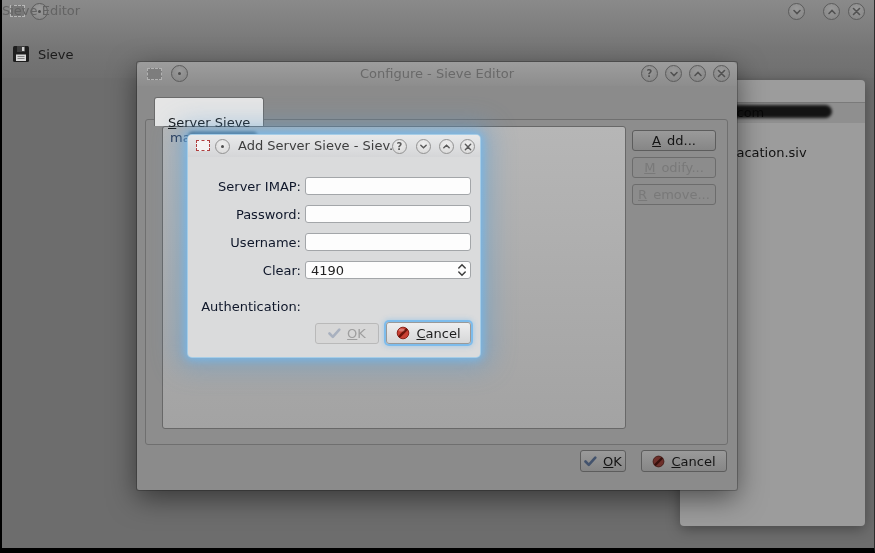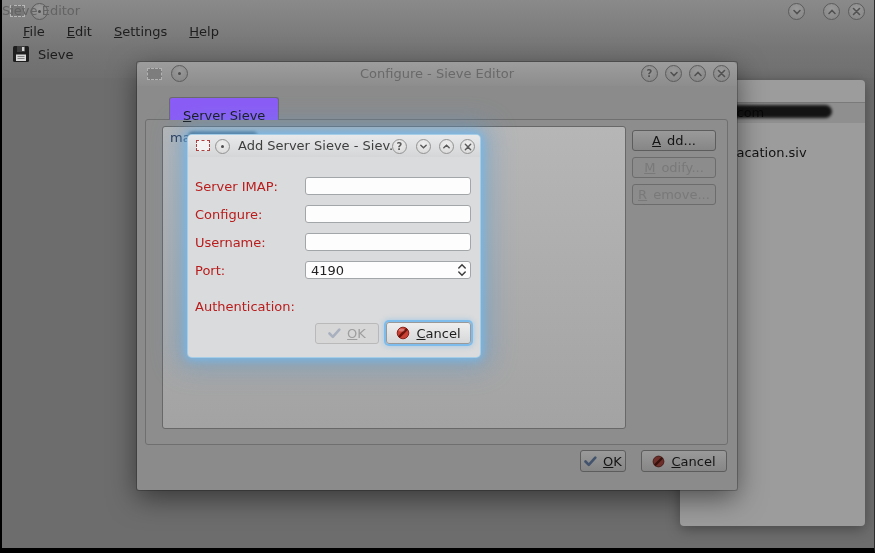--- a/index.html
+++ b/index.html
@@ -80,23 +80,23 @@
     position:absolute; top:0; left:0; right:0; height:24px;
     background:linear-gradient(#9d9d9d,#8d8d8d);
     border-radius:5px 5px 0 0;
   }
   .cfg-title {
     position:absolute; top:4px; left:0; right:0;
     text-align:center; color:#696969;
   }
   .cfg-tab {
     position:absolute; left:17px; top:35px; height:23px;
-    padding:7px 13px; line-height:22px; color:#131313;
-    background:#8b5cf6; border:1px solid #6b6b6b; border-bottom:none;
-    border-radius:3px 3px 0 0; z-index:2;margin-left:15px;
+    padding:14px 13px; line-height:22px; color:#131313;
+    background:#e5e5e5; border:1px solid #6b6b6b; border-bottom:none;
+    border-radius:3px 3px 0 0; z-index:2;
   }
   .cfg-frame {
     position:absolute; left:8px; top:57px; width:583px; height:326px;
     border:1px solid #6f6f6f; border-radius:3px; background:#8d8d8d;
   }
   .cfg-list {
     position:absolute; left:25px; top:64px; width:464px; height:303px;
     background:linear-gradient(180deg,#b6b6b6,#a3a3a3);
     border:1px solid #686868; border-radius:3px;
   }
@@ -125,21 +125,21 @@
     position:absolute; top:0; left:0; right:0; height:22px;
     background:linear-gradient(#e8e9ea,#d5d6d8);
     border-radius:4px 4px 0 0;
   }
   .add-title { position:absolute; left:50px; top:3px; color:#3e3e3e; }
   .circle-btn.lite {
     width:15px; height:15px; border-color:#929292; color:#5a5a5a;
     background:radial-gradient(circle at 50% 32%, #efefef, #d7d7d7);
   }
   .field-label {
-    position:absolute; left:7px; width:106px; text-align:left; color:#b91c1c;
+    position:absolute; left:7px; width:106px; text-align:right; color:#0f172a;
   }
   .inp {
     position:absolute; left:117px; width:166px; height:18px;
     border:1px solid #a3a6a9; border-radius:3px; background:#fdfdfd;
     font:13px "DejaVu Sans","Liberation Sans",sans-serif;
     color:#222; padding:0 5px; outline:none;
   }
   .spin-wrap,.combo { position:absolute; left:117px; width:166px; height:18px; }
   .spin-wrap input { left:0; width:166px; padding-right:34px; }
   .spin-arrows { position:absolute; right:4px; top:2px; }
@@ -179,26 +179,20 @@
       <svg width="10" height="10" viewBox="0 0 10 10">
           <path d="M2 6.5 L5 3.5 L8 6.5" fill="none" stroke="currentColor" stroke-width="1.6" stroke-linecap="round"></path>
         </svg>
     </div>
     <div class="circle-btn" style="right:9px;top:3px;">
       <svg width="9" height="9" viewBox="0 0 9 9">
           <path d="M1.5 1.5 L7.5 7.5 M7.5 1.5 L1.5 7.5" stroke="currentColor" stroke-width="1.6" stroke-linecap="round"></path>
         </svg>
     </div>
 
-    <div class="menubar">
-      <div class="menu-item"><u>F</u>ile</div>
-      <div class="menu-item"><u>E</u>dit</div>
-      <div class="menu-item"><u>S</u>ettings</div>
-      <div class="menu-item"><u>H</u>elp</div>
-    </div>
 
     <div class="toolbar-save">
       <svg width="18" height="18" viewBox="0 0 18 18">
         <rect x="1" y="1" width="16" height="16" rx="1.5" fill="#1e1e1e"></rect>
         <rect x="5" y="1" width="8" height="6" fill="#3d3d3d"></rect>
         <rect x="10" y="2" width="2.4" height="4" fill="#cfcfcf"></rect>
         <rect x="4" y="9.5" width="10" height="6.5" fill="#d8d8d8"></rect>
         <path d="M5.5 11.5 H12.5 M5.5 13.5 H12.5" stroke="#7c7c7c" stroke-width="0.9"></path>
       </svg>
       <span>Sieve</span>
@@ -294,27 +288,27 @@
       <div class="circle-btn lite" style="right:5px;top:4px;">
         <svg width="8" height="8" viewBox="0 0 9 9">
             <path d="M1.5 1.5 L7.5 7.5 M7.5 1.5 L1.5 7.5" stroke="currentColor" stroke-width="1.6" stroke-linecap="round"></path>
           </svg>
       </div>
     </div>
 
     <div class="field-label" style="top:44px;">Server IMAP:</div>
     <input class="inp" style="top: 42px;" type="text" value="">
 
-    <div class="field-label" style="top:72px;">Configure:</div>
+    <div class="field-label" style="top:72px;">Password:</div>
     <input class="inp" style="top: 70px;" type="text" value="">
 
     <div class="field-label" style="top:100px;">Username:</div>
     <input class="inp" style="top: 98px;" type="text" value="">
 
-    <div class="field-label" style="top:128px;">Port:</div>
+    <div class="field-label" style="top:128px;">Clear:</div>
     <div class="spin-wrap" style="top:126px;">
       <input class="inp" style="top: 0px;" type="text" value="4190">
       <svg class="spin-arrows" width="10" height="14" viewBox="0 0 10 14">
         <path d="M1.8 5 L5 1.8 L8.2 5" fill="none" stroke="#3c3c3c" stroke-width="1.5" stroke-linecap="round"></path>
         <path d="M1.8 9 L5 12.2 L8.2 9" fill="none" stroke="#3c3c3c" stroke-width="1.5" stroke-linecap="round"></path>
       </svg>
     </div>
 
     <div class="field-label" style="top:164px;">Authentication:</div>
 

